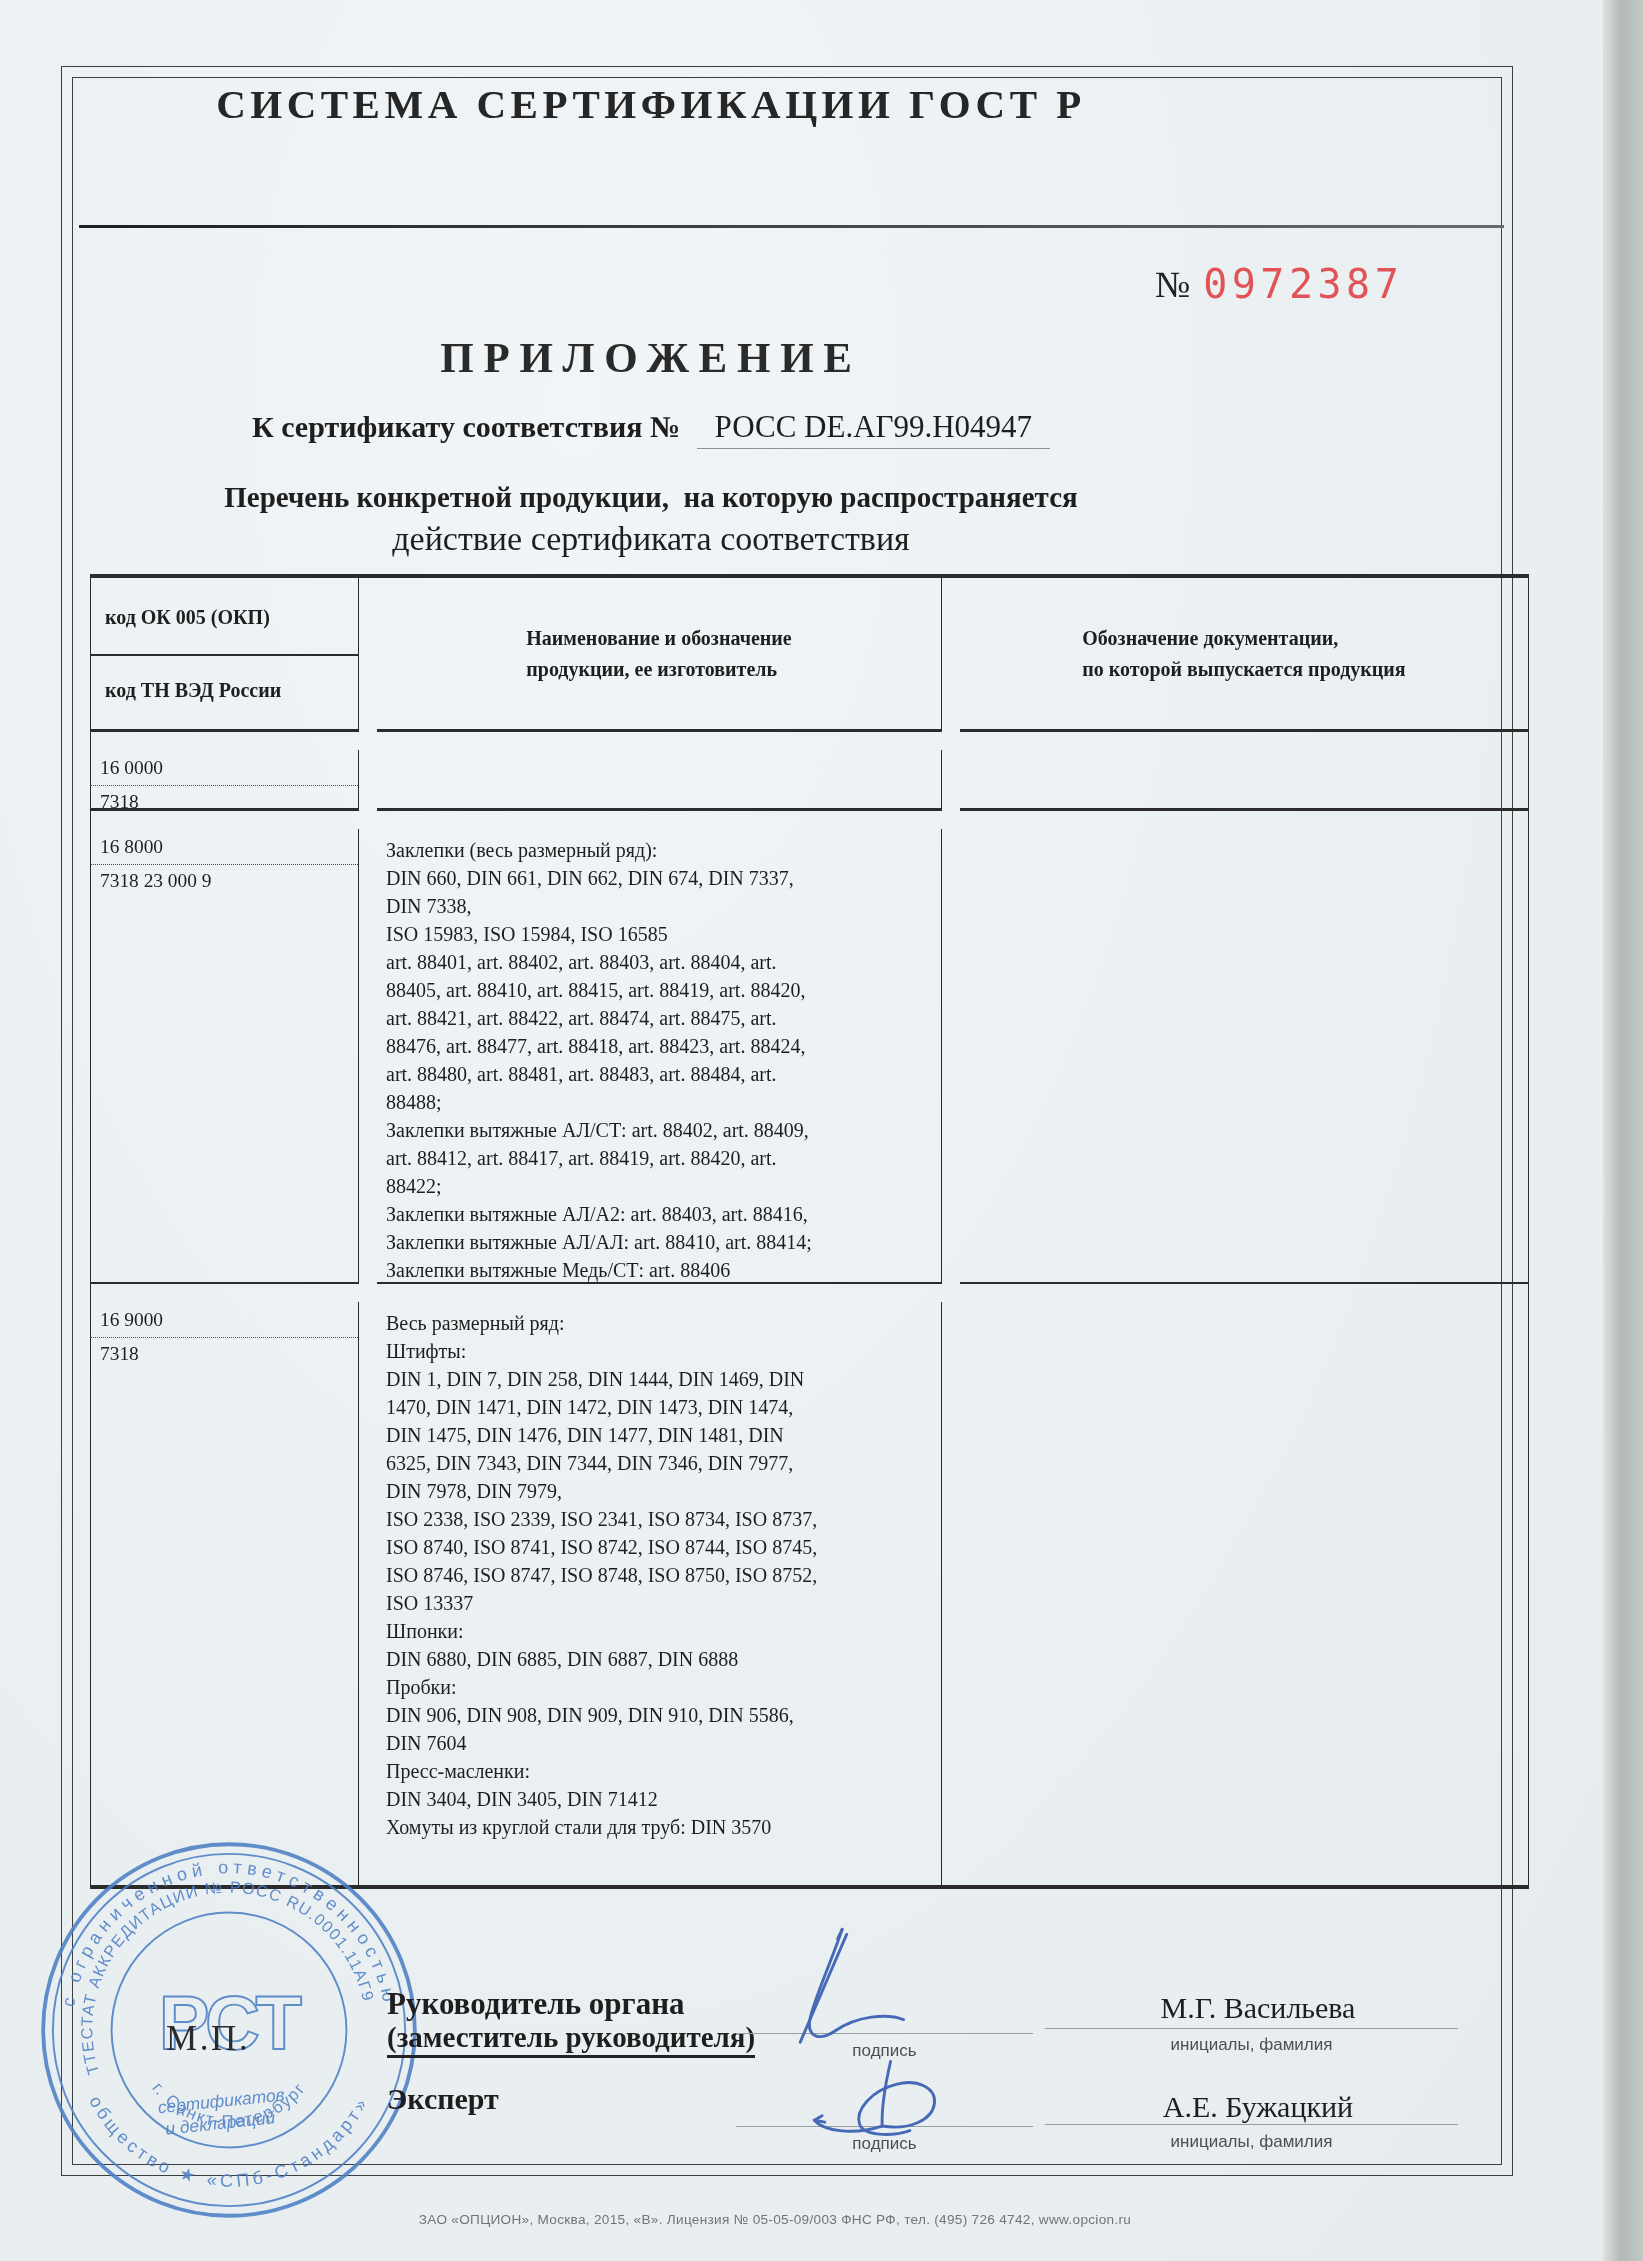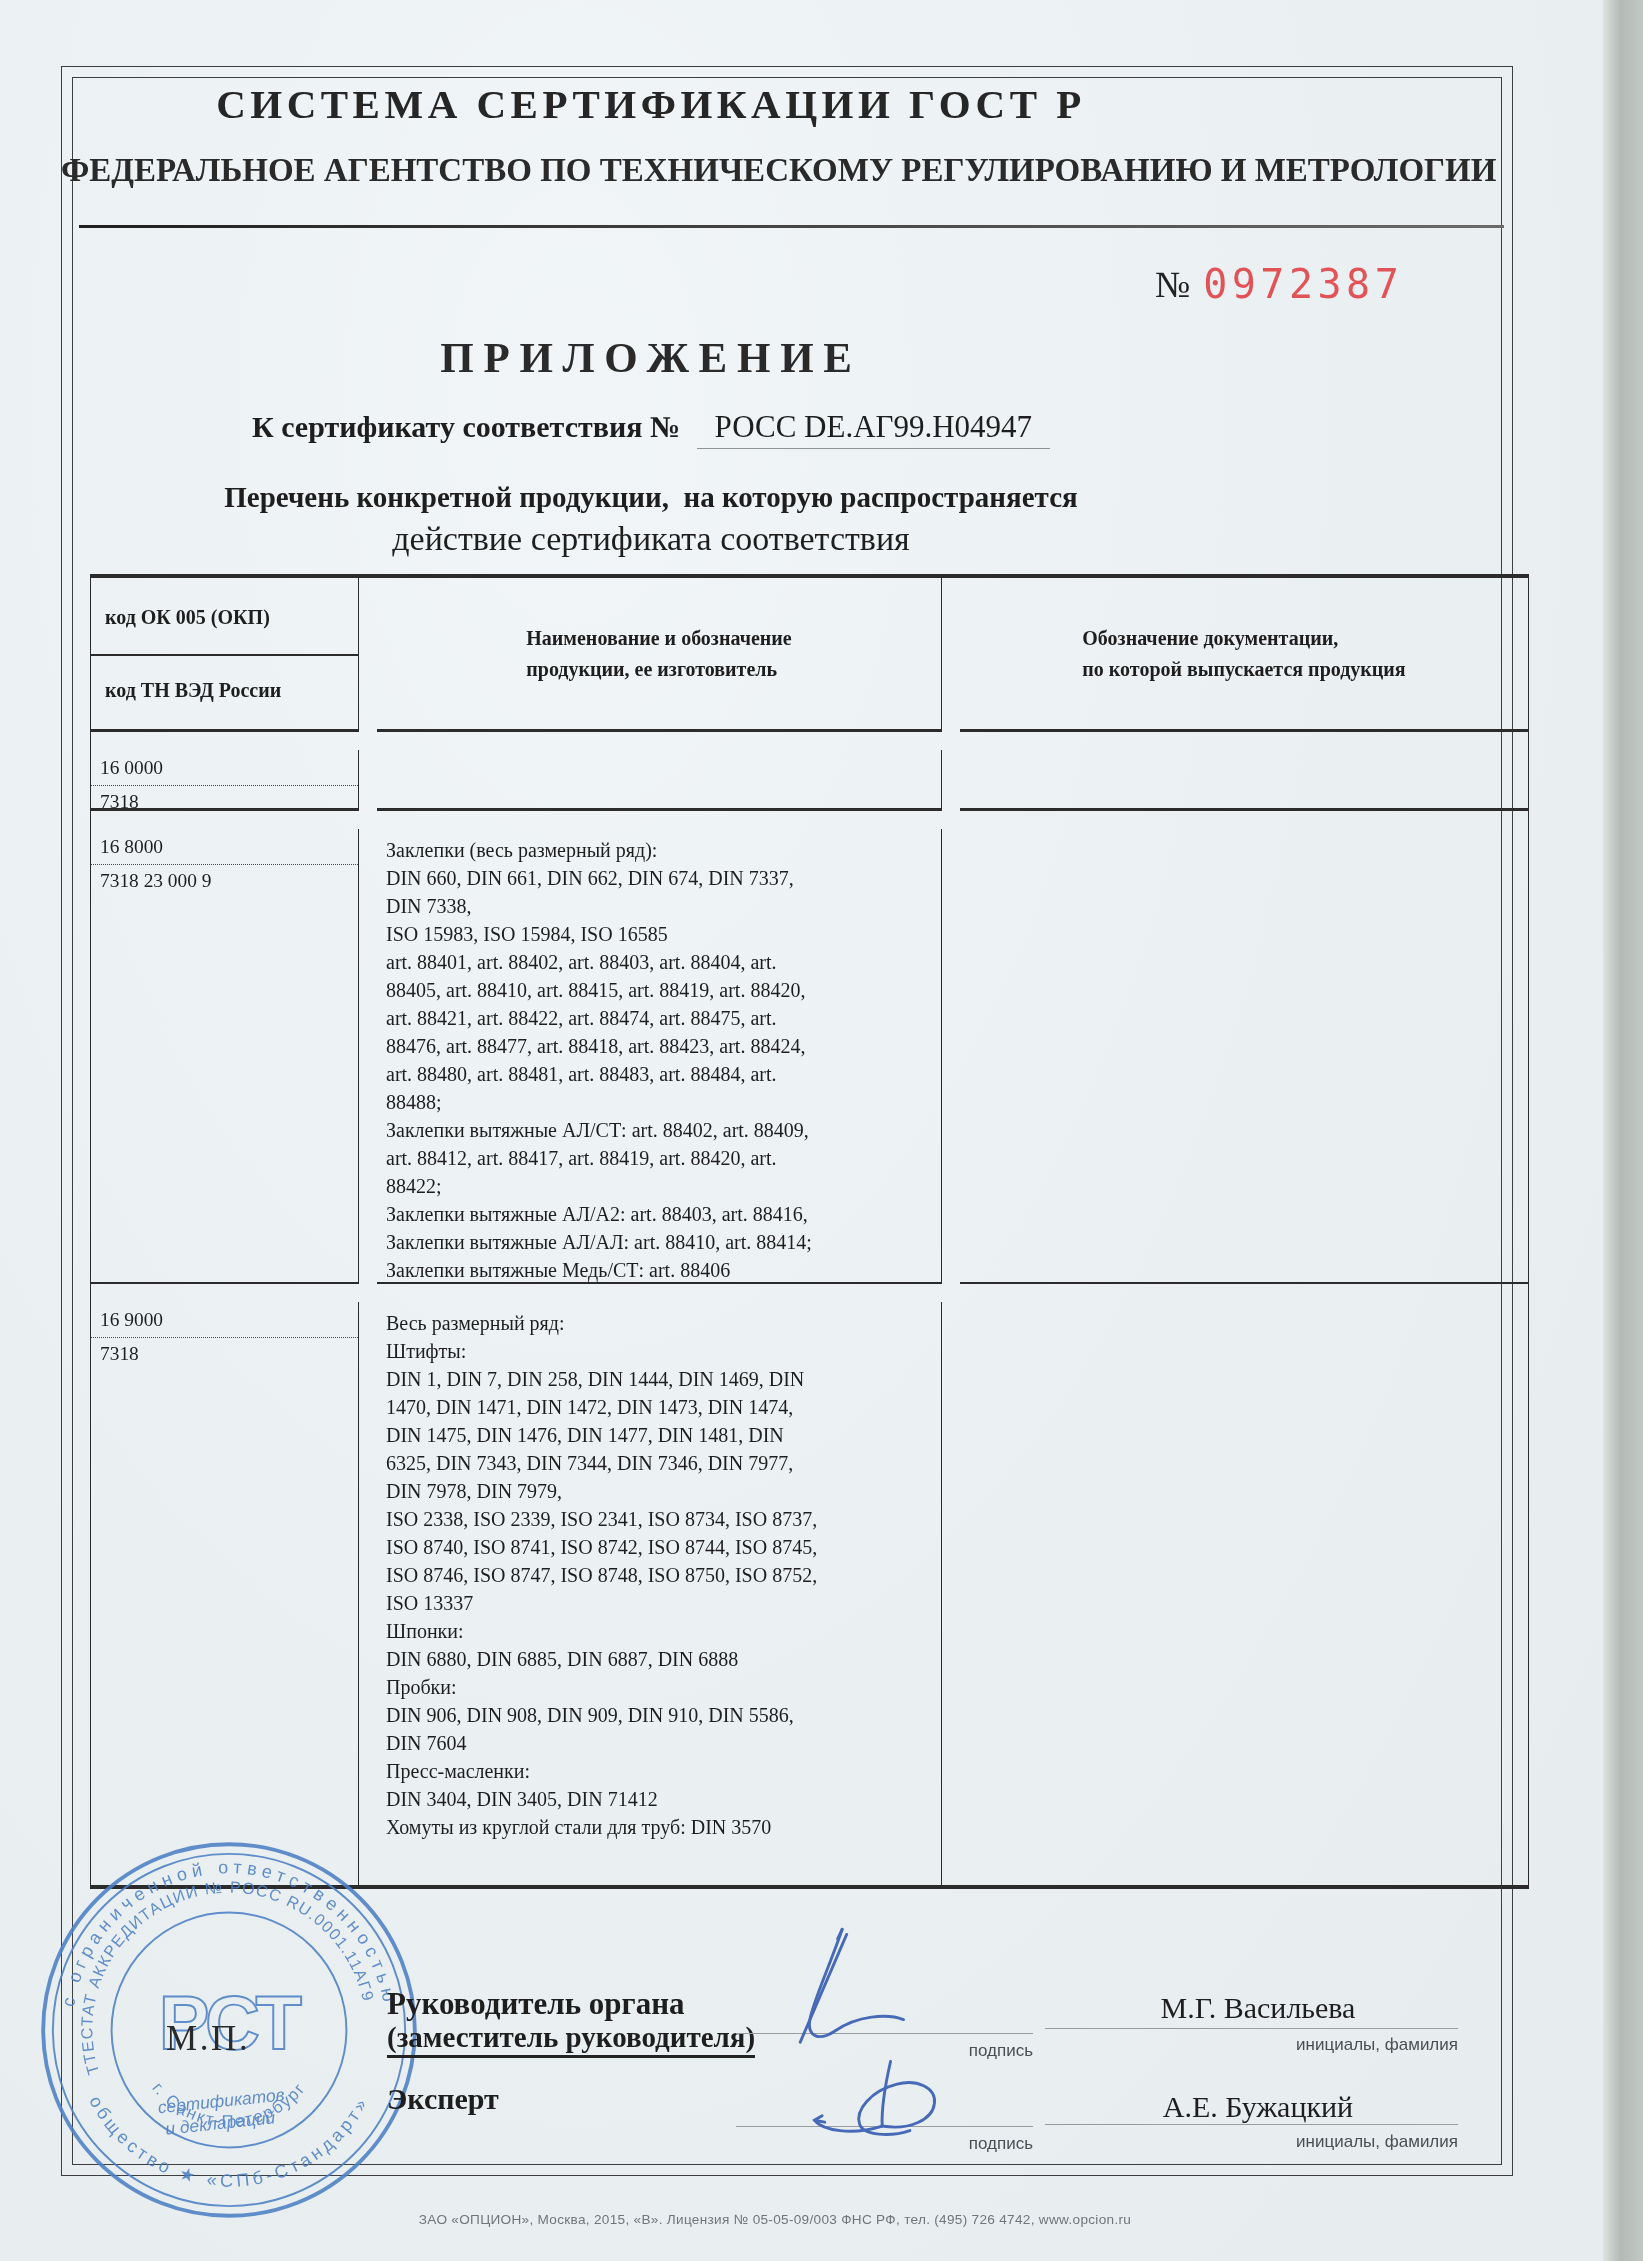--- a/index.html
+++ b/index.html
@@ -53,37 +53,36 @@
   .code-bot{padding-left:9px;font-size:19.4px;}
   .prod{padding:6.5px 5.2px 0 9px;}
   .cell-line{font-size:20px;line-height:28px;}
 
   .mp-mark{left:166px;top:2019px;font-size:35px;color:#2a2a2a;letter-spacing:2.6px;}
   .role-1{left:387px;top:1986px;font-size:31px;font-weight:700;white-space:nowrap;}
   .role-1b{left:387px;top:2021px;font-size:29px;font-weight:700;white-space:nowrap;
            border-bottom:3.9px solid #232323;padding-bottom:1px;}
   .role-2{left:387px;top:2082px;font-size:30px;font-weight:700;}
   .sig-line{height:0;border-top:1.3px solid #989da1;}
-  .sig-cap{font-family:"Liberation Sans",sans-serif;font-size:17px;color:#4b4f53;text-align:right;}
+  .sig-cap{font-family:"Liberation Sans",sans-serif;font-size:17px;color:#4b4f53;text-align:center;}
   .name{font-size:30px;text-align:center;white-space:nowrap;}
   .footer-imprint{left:194px;top:2212px;width:1162px;text-align:center;
         font-family:"Liberation Sans",sans-serif;font-size:13.6px;color:#70757a;letter-spacing:0.3px;}
 </style>
 </head>
 <body>
 
 <div class="page">
   <div class="scan-strip"></div>
 
   <div class="frame-outer">
     <div class="frame-inner"></div>
   </div>
 
   <div class="abs ctr system-title">СИСТЕМА СЕРТИФИКАЦИИ ГОСТ Р</div>
-  <div class="abs ctr agency-title">ФЕДЕРАЛЬНОЕ АГЕНТСТВО ПО ТЕХНИЧЕСКОМУ РЕГУЛИРОВАНИЮ И МЕТРОЛОГИИ</div>
   <div class="abs header-divider"></div>
 
   <div class="abs form-number">
     <span class="no">№</span>
     <span class="digits">0972387</span>
   </div>
 
   <div class="abs ctr appendix-title">ПРИЛОЖЕНИЕ</div>
   <div class="abs ctr cert-line">
     <span class="cert-label">К сертификату соответствия №</span>

